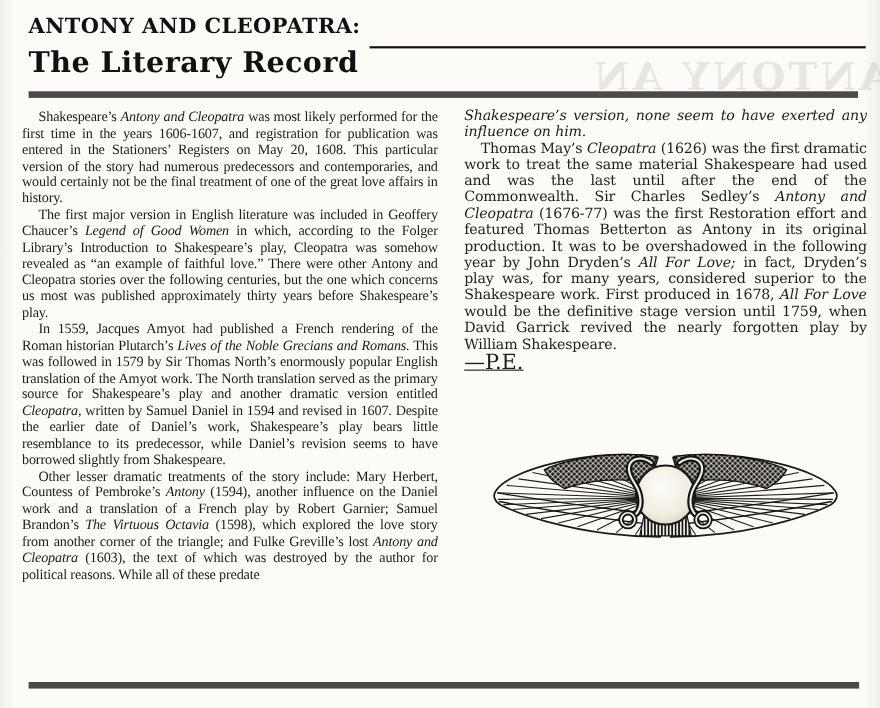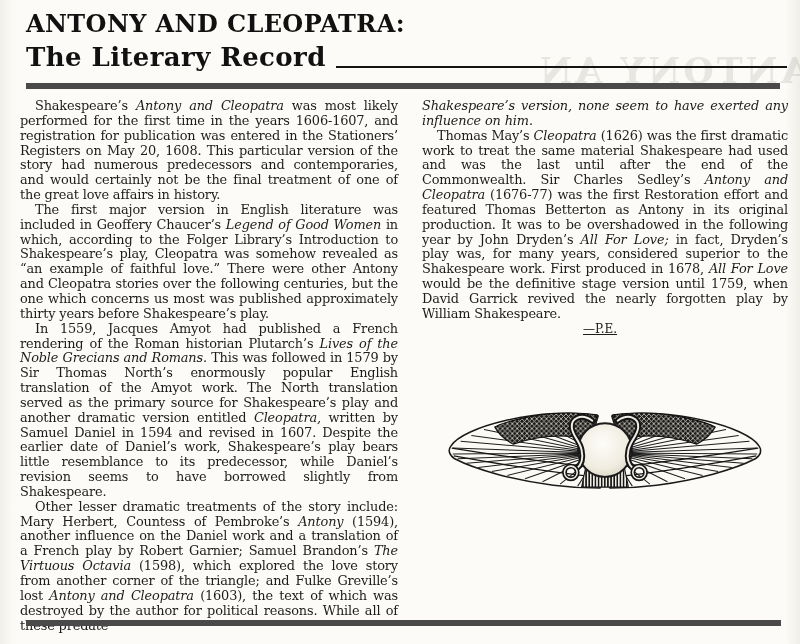--- a/index.html
+++ b/index.html
@@ -15,52 +15,52 @@
   }
   
   .ghost{
     position:absolute;top:50px;right:-8px;
     font-weight:bold;font-size:35px;letter-spacing:3px;white-space:nowrap;
     color:#6f6b60;opacity:.14;transform:scaleX(-1);
     font-family:"DejaVu Serif", serif;
   }
   .title1{
     position:absolute;left:26px;top:8px;margin:0;
-    font-size:24px;line-height:32px;font-weight:bold;color:#111;
+    font-size:19px;line-height:32px;font-weight:bold;color:#111;
     letter-spacing:.4px;font-family:"DejaVu Serif", serif;
   }
   .title2row{
     position:absolute;left:26px;top:42px;right:13px;
-    display:flex;align-items:flex-end;
+    display:flex;align-items:flex-start;
   }
   .title2{
     margin:0;font-size:26px;line-height:30px;font-weight:bold;color:#111;
     letter-spacing:.4px;white-space:nowrap;font-family:"DejaVu Serif", serif;
   }
   .title-rule{flex:1;border-bottom:2.5px solid #141414;margin:0 0 4px 10px;}
   .bar{position:absolute;background:#4a4a4a;height:6px;}
   .top-bar{left:26px;top:83px;width:754px;}
   .bottom-bar{left:26px;top:620px;width:755px;}
   
   .columns{
     position:absolute;left:20px;top:99px;right:12px;
     display:flex;gap:24px;align-items:flex-start;
   }
   .col{min-width:0;}
-  .col-left{width:378px;}
+  .col-left{width:378px;font-family:Liberation Serif, serif;}
   .col-right{flex:1;}
   .para{
     margin:0;text-indent:15px;text-align:justify;
     font-size:12.9px;line-height:14.85px;letter-spacing:-0.15px;
     color:#1c1c1c;hyphens:auto;-webkit-hyphens:auto;
   }
   .para.no-indent{text-indent:0;font-style:italic;}
   .byline{
-    text-align:center;padding-right:10px;
-    font-size:12px;line-height:15px;color:#1c1c1c;text-decoration:underline;
+    text-align:left;padding-right:10px;
+    font-size:19px;line-height:15px;color:#1c1c1c;text-decoration:underline;
   }
   
   .emblem{margin:72px 0 0;display:flex;justify-content:center;}
 </style>
 </head>
 <body>
 
 <div class="page">
 
   <header>

